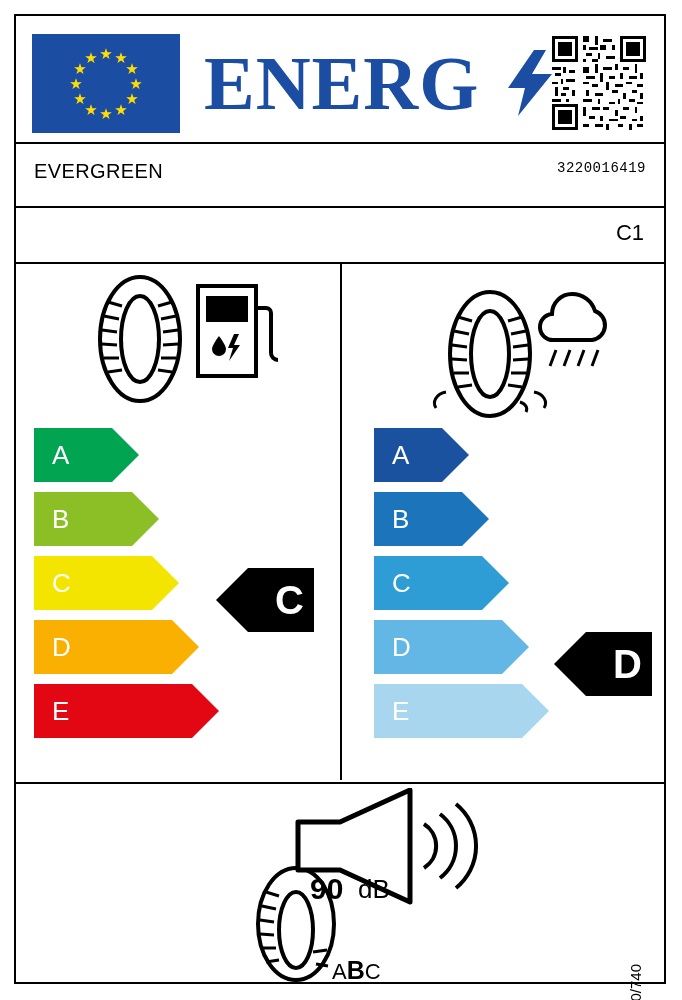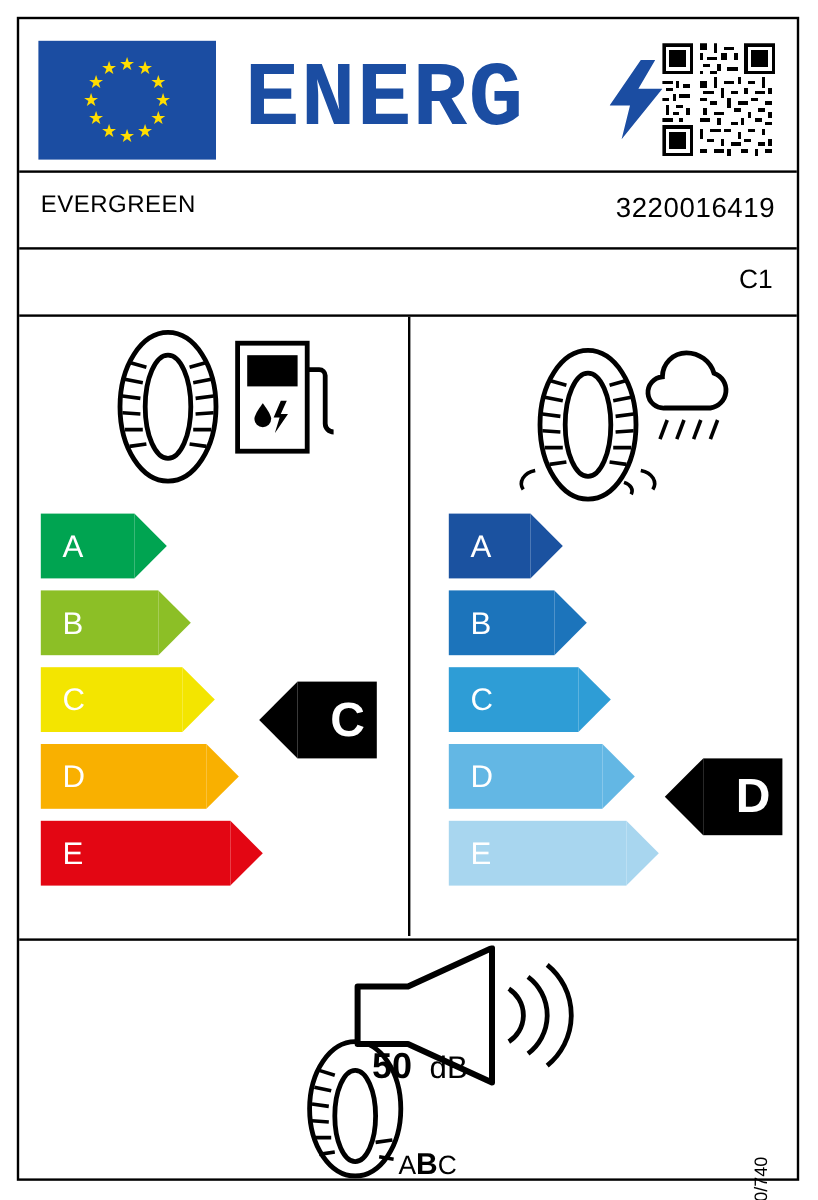--- a/index.html
+++ b/index.html
@@ -53,21 +53,21 @@
     text-align: center;
   }
   .energ {
     position: absolute;
     left: 188px;
     top: 24px;
     font-size: 76px;
     font-weight: bold;
     letter-spacing: 1px;
     color: #1b4da2;
-    font-family: Liberation Mono, monospace;
+    font-family: Liberation Serif, serif;
   }
   .bolt {
     position: absolute;
     left: 492px;
     top: 34px;
     width: 44px;
     height: 66px;
   }
   .qr {
     position: absolute;
@@ -93,23 +93,23 @@
     left: 18px;
     top: 144px;
     font-size: 20px;
     font-weight: normal;
     letter-spacing: .4px;
   }
   .code {
     position: absolute;
     right: 18px;
     top: 144px;
-    font-size: 23px;
+    font-size: 14px;
     letter-spacing: .5px;
-    font-family: Liberation Sans, sans-serif;
+    font-family: Liberation Mono, monospace;
   }
 
   
   .size {
     position: absolute;
     left: 16px;
     top: 200px;
     font-size: 26px;
   }
   .cls {
@@ -504,20 +504,20 @@
     </svg>
     <svg style="position:absolute; left:268px; top:6px; width:200px; height:120px;" viewBox="0 0 200 120">
       <polygon points="14,34 56,34 126,2 126,114 56,82 14,82" fill="#fff" stroke="#000" stroke-width="5" stroke-linejoin="round"></polygon>
       <g fill="none" stroke="#000" stroke-width="4">
         <path d="M140,36 a26,26 0 0 1 0,44"></path>
         <path d="M156,26 a40,40 0 0 1 0,64"></path>
         <path d="M172,16 a54,54 0 0 1 0,84"></path>
       </g>
     </svg>
   </div>
-  <div class="db-value">50</div>
+  <div class="db-value">90</div>
   <div class="db-unit">dB</div>
   <div class="abc">
     <span>A</span><b>B</b><span>C</span>
   </div>
 
   <div class="year">2020/740</div>
 </div>
 
 </body></html>

